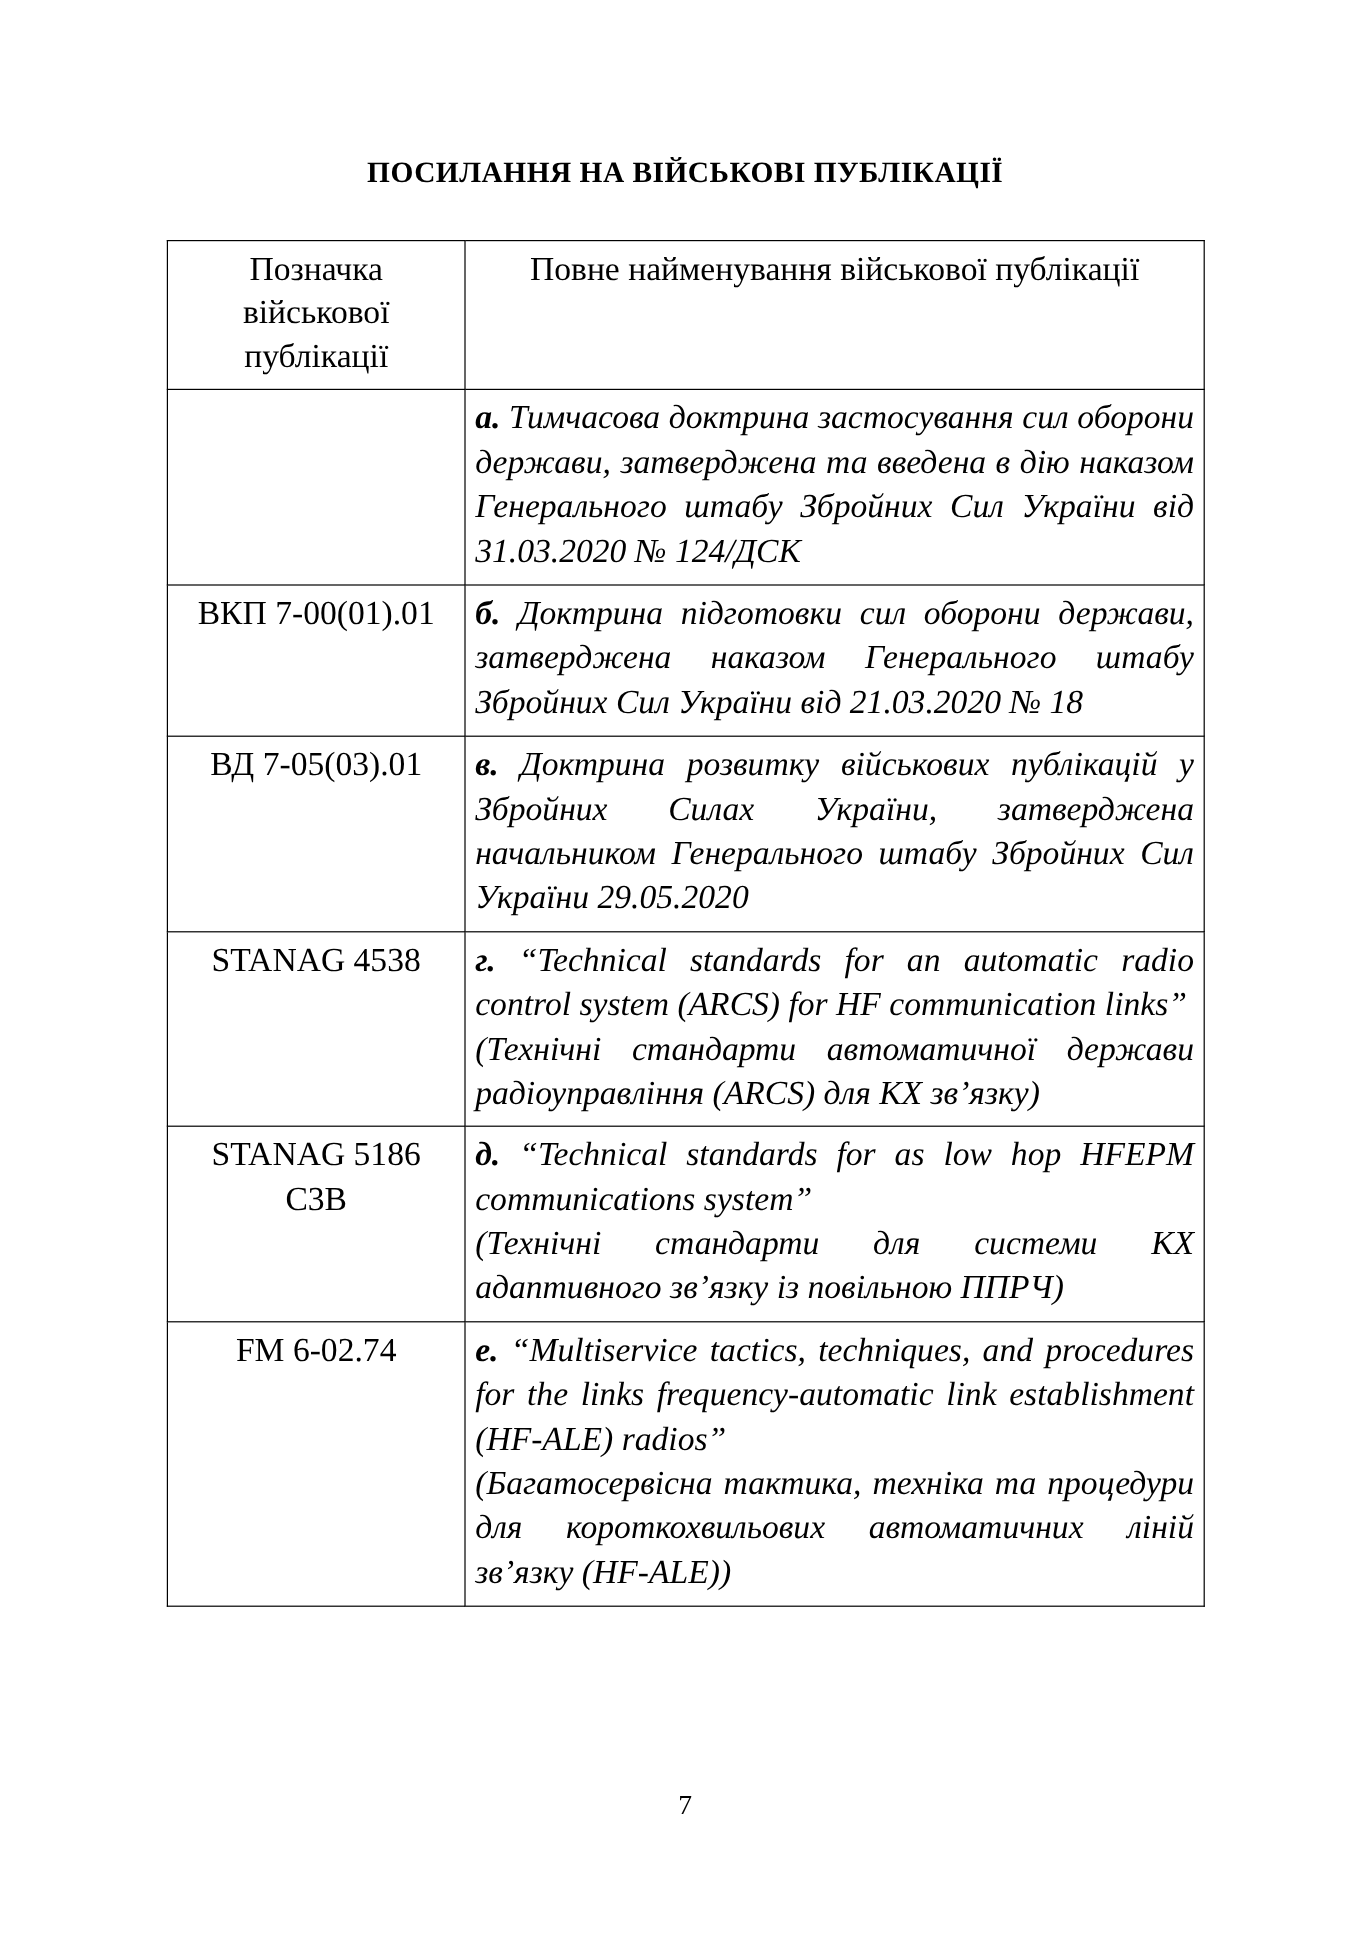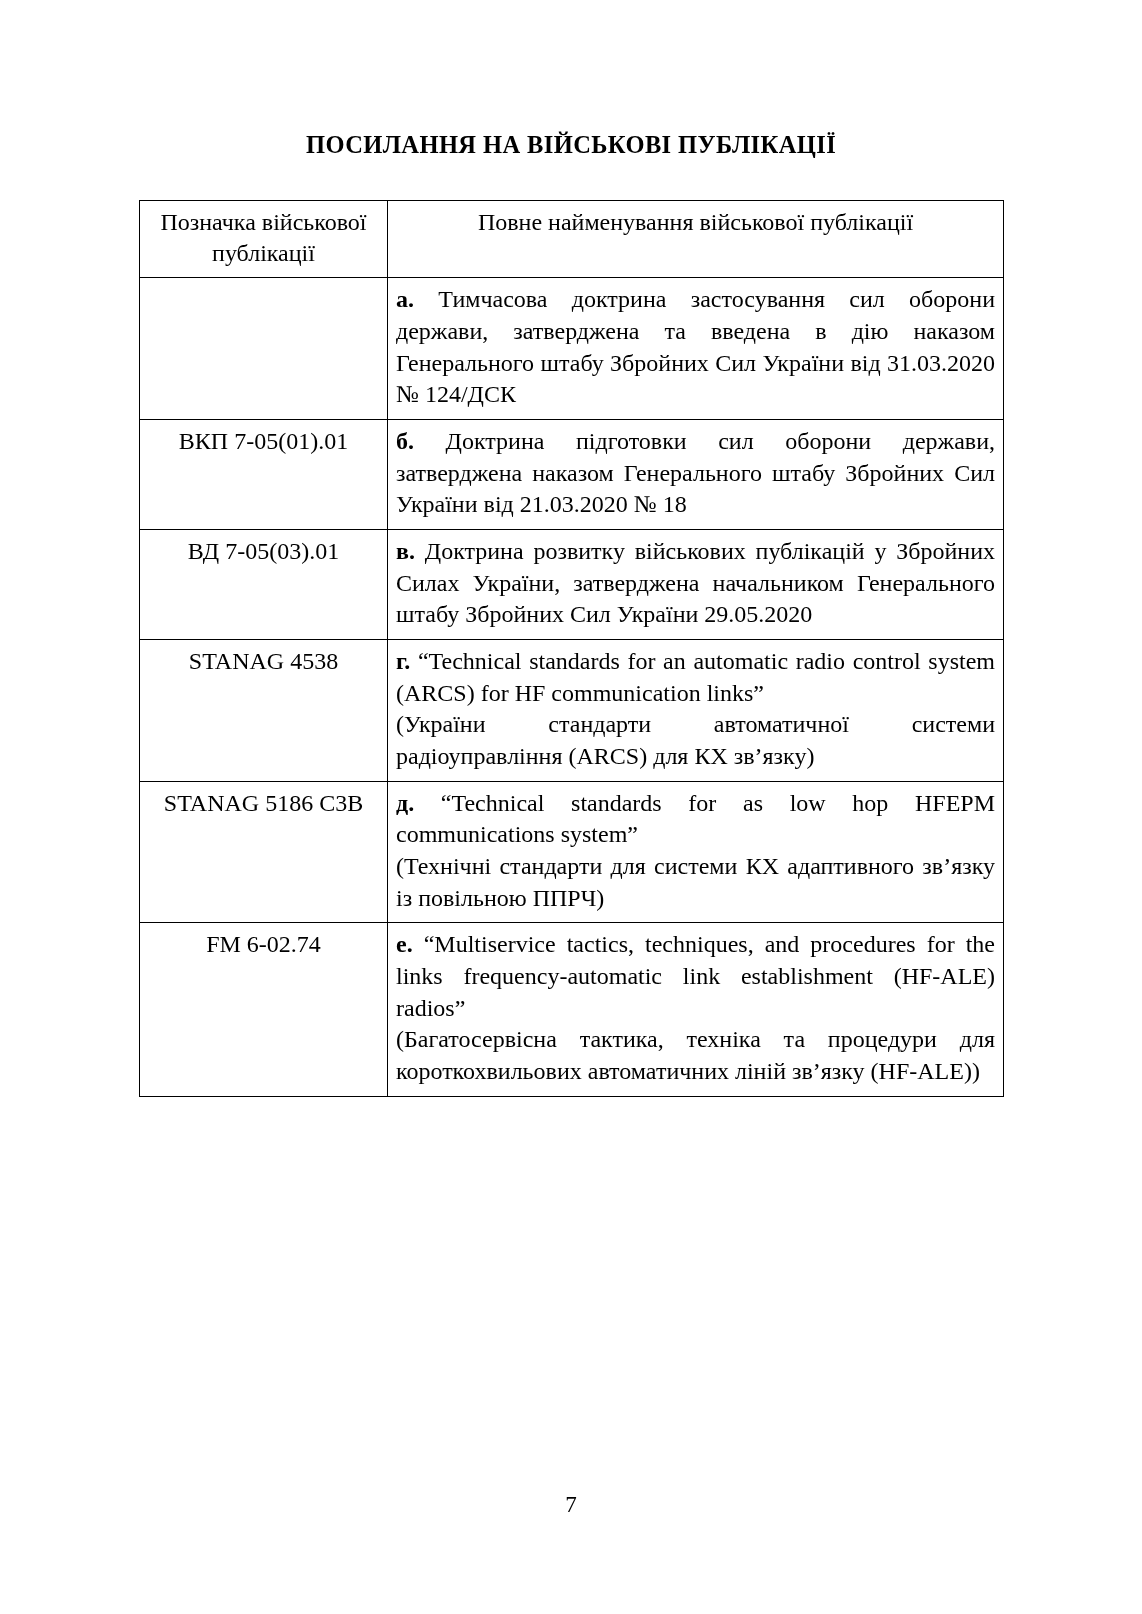--- a/index.html
+++ b/index.html
@@ -38,35 +38,36 @@
     top: 200px;
     left: 139px;
     width: 864px;
     border-collapse: collapse;
     table-layout: fixed;
   }
   table.pub-table td {
     border: 1.4px solid #000000;
     vertical-align: top;
     padding: 6px 8px 8px 8px;
-    font-size: 24px;
+    font-size: 28px;
     line-height: 1.32;
   }
   col.c-code { width: 248px; }
   col.c-name { width: 616px; }
 
   td.code-cell {
     text-align: center;
     padding-top: 8px;
   }
   td.name-cell {
     text-align: justify;
     text-align-last: left;
     padding-left: 10px;
     padding-right: 10px;
+    font-style: italic;
   }
   td.head-cell {
     text-align: center;
     vertical-align: middle;
     padding-top: 12px;
     padding-bottom: 12px;
   }
   .hdr-left {
     line-height: 1.3;
   }
@@ -109,21 +110,21 @@
         <td class="code-cell"></td>
         <td class="name-cell">
           <div class="p-just-last-left">
             <span class="marker">а.</span>
             <span>Тимчасова доктрина застосування сил оборони держави, затверджена та введена в дію наказом Генерального штабу Збройних Сил України від 31.03.2020 № 124/ДСК</span>
           </div>
         </td>
       </tr>
 
       <tr>
-        <td class="code-cell">ВКП 7-05(01).01</td>
+        <td class="code-cell">ВКП 7-00(01).01</td>
         <td class="name-cell">
           <div class="p-just-last-left">
             <span class="marker">б.</span>
             <span>Доктрина підготовки сил оборони держави, затверджена наказом Генерального штабу Збройних Сил України від 21.03.2020 № 18</span>
           </div>
         </td>
       </tr>
 
       <tr>
         <td class="code-cell">ВД 7-05(03).01</td>
@@ -135,21 +136,21 @@
         </td>
       </tr>
 
       <tr>
         <td class="code-cell">STANAG 4538</td>
         <td class="name-cell">
           <div class="p-just-last-left">
             <span class="marker">г.</span>
             <span>“Technical standards for an automatic radio control system (ARCS) for HF communication links”</span>
           </div>
-          <div class="p-just-last-left">(України стандарти автоматичної системи радіоуправління (ARCS) для КХ зв’язку)</div>
+          <div class="p-just-last-left">(Технічні стандарти автоматичної держави радіоуправління (ARCS) для КХ зв’язку)</div>
         </td>
       </tr>
 
       <tr>
         <td class="code-cell">STANAG 5186 C3B</td>
         <td class="name-cell">
           <div class="p-just-last-left">
             <span class="marker">д.</span>
             <span>“Technical standards for as low hop HFEPM communications system”</span>
           </div>

